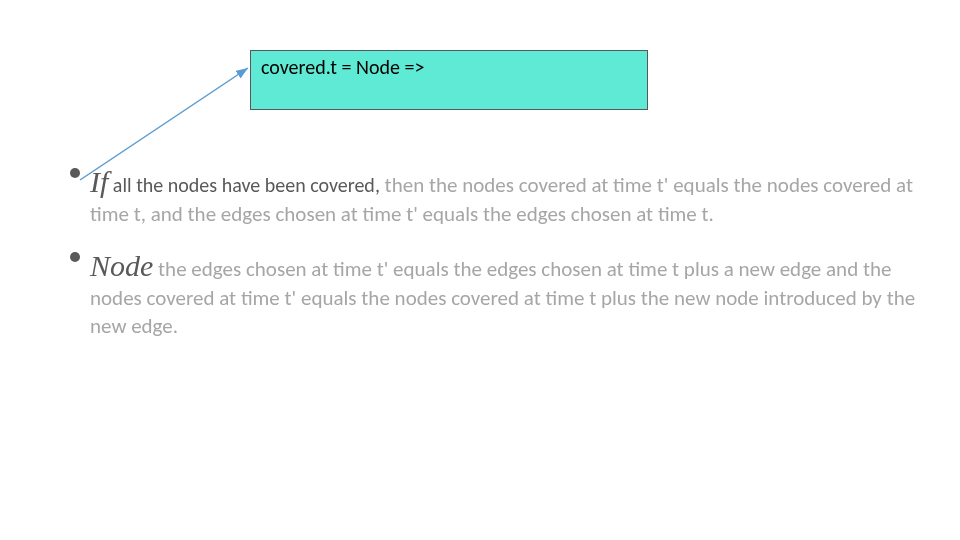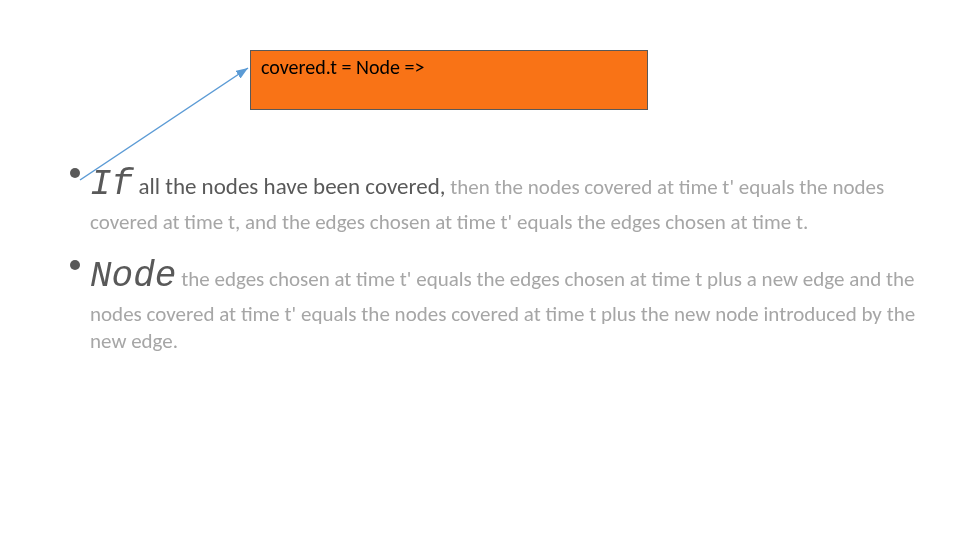--- a/index.html
+++ b/index.html
@@ -12,21 +12,21 @@
     overflow: hidden;
     color: #595959;
   }
   .code-box {
     position: absolute;
     top: 50px;
     left: 250px;
     width: 398px;
     height: 60px;
     border: 1px solid #595959;
-    background: #f97316;
+    background: #5eead4;
     padding: 4px 10px;
     font-size: 20px;
     color: #000000;
     font-family: Calibri, sans-serif;
   }
   .arrow-svg {
     position: absolute;
     top: 60px;
     left: 70px;
     width: 200px;
@@ -52,28 +52,28 @@
     background: #595959;
   }
   .bullet-text {
     padding-left: 20px;
     font-size: 21px;
     line-height: 1.3;
     color: #7f7f7f;
   }
   .kw {
     font-style: italic;
-    font-size: 36px;
+    font-size: 30px;
     color: #595959;
-    font-family: Liberation Mono, monospace;
+    font-family: Liberation Serif, serif;
     font-weight: 500;
   }
   .dark-phrase {
     color: #595959;
-    font-size: 23px;
+    font-size: 20px;
   }
   .gray-rest {
     color: #a6a6a6;
     font-size: 21px;
   }
 </style>
 </head>
 <body>
 
 <div class="code-box">

